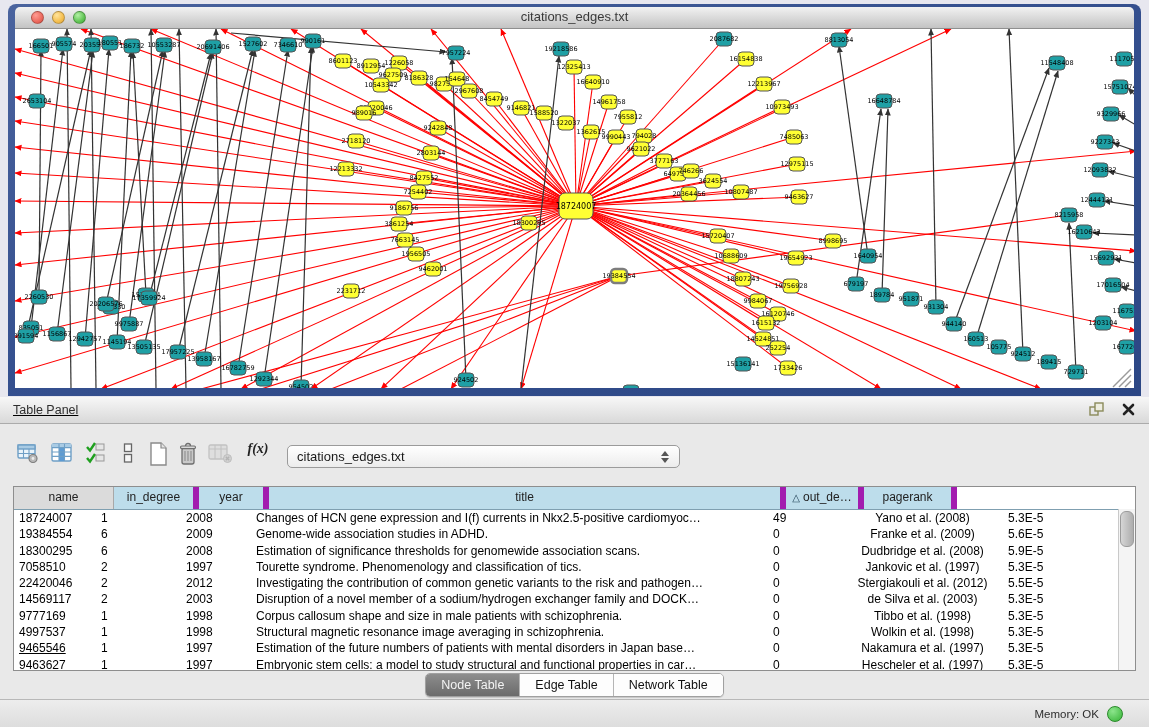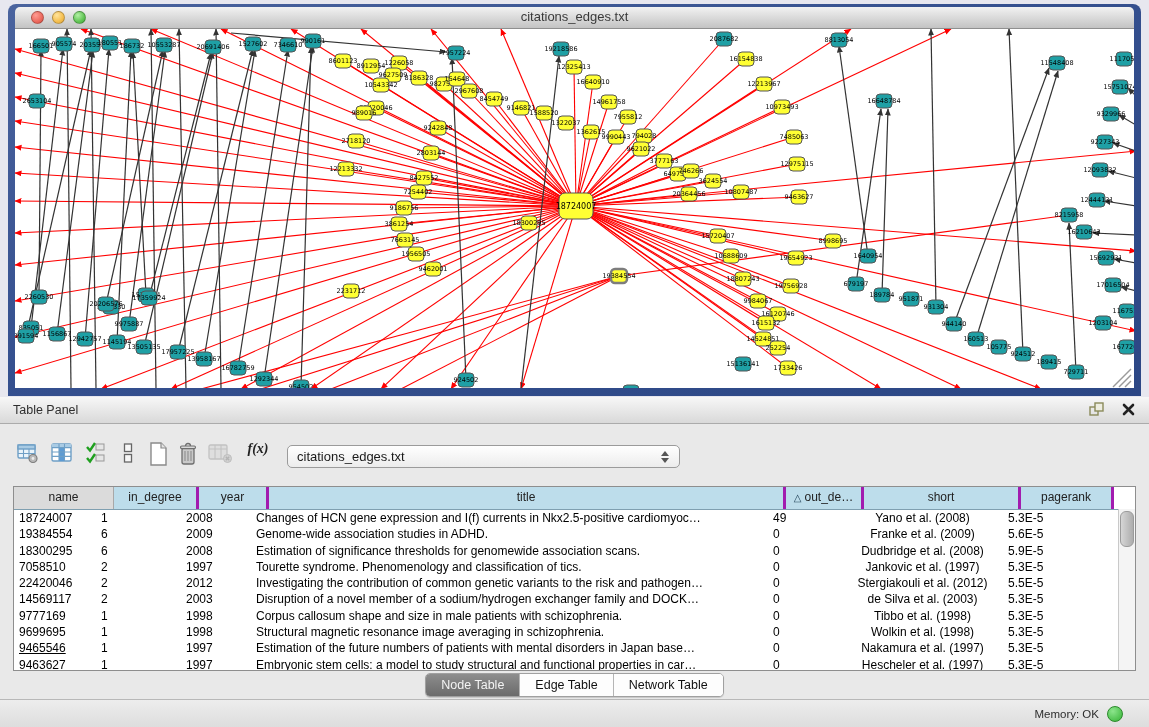--- a/index.html
+++ b/index.html
@@ -27,42 +27,42 @@
   .light.yellow{background:radial-gradient(circle at 35% 30%,#FFE49C,#F5BF4F 60%,#D8A03A);}
   .light.green{background:radial-gradient(circle at 35% 30%,#B2F0A4,#61C555 60%,#44A338);}
   .win-title{text-align:center;font-size:13px;line-height:20px;color:#3A3A3A;}
   .net-canvas{height:359px;background:#FFFFFF;position:relative;overflow:hidden;}
   .net-canvas svg{position:absolute;left:0;top:0;width:100%;height:100%;}
   
   .panel-grip{position:absolute;left:570px;top:397px;width:0;height:0;
     border-left:5px solid transparent;border-right:5px solid transparent;border-bottom:5px solid #6B7C96;}
   
   .table-panel{position:absolute;left:0;top:397px;width:1149px;height:330px;background:#E9E9E9;}
-  .panel-header{height:26px;background:linear-gradient(#F7F7F7,#D9D9D9);border-bottom:1px solid #ABABAB;position:relative;}
+  .panel-header{height:26px;background:linear-gradient(#F7F7F7,#D9D9D9);border-bottom:1px solid #ABABAB;position:relative;text-decoration:underline;}
   .panel-title{font-size:12.5px;color:#2F2F2F;line-height:26px;padding-left:13px;}
   .panel-header-btns{position:absolute;right:12px;top:3px;display:flex;gap:14px;align-items:center;}
   .hdr-btn{width:18px;height:18px;display:flex;align-items:center;justify-content:center;cursor:default;background:none;border:none;padding:0;}
   
   .toolbar{position:absolute;left:0;top:40px;width:100%;height:40px;}
   .tb-btn{position:absolute;top:4px;width:28px;height:30px;background:none;border:none;padding:0;display:flex;align-items:flex-start;justify-content:center;}
   .fx{font-family:"Liberation Serif",serif;font-style:italic;font-weight:bold;font-size:14px;color:#222;}
   .select{
     position:absolute;left:287px;top:8px;width:393px;height:23px;box-sizing:border-box;
     border:1px solid #9B9B9B;border-radius:5px;
     background:linear-gradient(#FFFFFF,#ECECEC);
     display:flex;align-items:center;font-size:13px;color:#1A1A1A;
   }
   .select .sel-text{flex:1;padding-left:9px;white-space:nowrap;overflow:hidden;}
   .sel-arrows{width:20px;display:flex;flex-direction:column;align-items:center;gap:2px;padding-right:4px;}
   .tri-up{width:0;height:0;border-left:4px solid transparent;border-right:4px solid transparent;border-bottom:5px solid #555;}
   .tri-down{width:0;height:0;border-left:4px solid transparent;border-right:4px solid transparent;border-top:5px solid #555;}
   
   .table-wrap{position:absolute;left:13px;top:89px;width:1123px;height:185px;background:#fff;border:1px solid #8E8E8E;box-sizing:border-box;overflow:hidden;}
   .thead{display:flex;height:22px;border-bottom:1px solid #7F9FB0;}
-  .th{box-sizing:border-box;background:#BDDDEB;border-right:3px solid #a21caf;
+  .th{box-sizing:border-box;background:#BDDDEB;border-right:6px solid #a21caf;
       font-size:12px;color:#222;text-align:center;line-height:21px;overflow:hidden;white-space:nowrap;}
   .th.gray{background:#DBDBDB;border-right:1px solid #A8A8A8;}
   .th .sort{font-size:10px;color:#24455A;margin-right:3px;}
   .th-fill{flex:1;background:#fff;}
   .tbody{position:relative;}
   .tr{display:flex;height:16.3px;}
   .td{box-sizing:border-box;font-size:12px;color:#000;line-height:16.3px;white-space:nowrap;overflow:hidden;padding-left:7px;}
   .td.c0{padding-left:5px;}
   .td.center{text-align:center;padding-left:0;}
   .vscroll{position:absolute;right:0;top:22px;bottom:0;width:16px;background:#F4F4F4;border-left:1px solid #C9C9C9;}
@@ -572,21 +572,20 @@
     </div>
   </div>
 
   <div class="table-wrap">
     <div class="thead" id="thead">
         <div class="th gray" style="width: 100px;"><span>name</span></div>
         <div class="th" style="width: 85px;"><span>in_degree</span></div>
         <div class="th" style="width: 70px;"><span>year</span></div>
         <div class="th" style="width: 517px;"><span>title</span></div>
         <div class="th" style="width: 78px;"><span class="sort">△</span><span>out_de…</span></div>
-        <div class="th" style="width: 157px;"><span>short</span></div>
         <div class="th" style="width: 93px;"><span>pagerank</span></div>
         <div class="th-fill"></div>
       </div>
     <div class="tbody" id="tbody">
         <div class="tr">
           <div class="td c0" style="width: 80px;">18724007</div>
           <div class="td c1" style="width: 85px;">1</div>
           <div class="td c2" style="width: 70px;">2008</div>
           <div class="td c3" style="width: 517px;">Changes of HCN gene expression and I(f) currents in Nkx2.5-positive cardiomyoc…</div>
           <div class="td c4" style="width: 78px;">49</div>
@@ -641,21 +640,21 @@
         <div class="tr">
           <div class="td c0" style="width: 80px;">9777169</div>
           <div class="td c1" style="width: 85px;">1</div>
           <div class="td c2" style="width: 70px;">1998</div>
           <div class="td c3" style="width: 517px;">Corpus callosum shape and size in male patients with schizophrenia.</div>
           <div class="td c4" style="width: 78px;">0</div>
           <div class="td c5 center" style="width: 157px;">Tibbo et al. (1998)</div>
           <div class="td c6" style="width: 93px;">5.3E-5</div>
         </div>
         <div class="tr">
-          <div class="td c0" style="width: 80px;">9699695</div>
+          <div class="td c0" style="width: 80px;">4997537</div>
           <div class="td c1" style="width: 85px;">1</div>
           <div class="td c2" style="width: 70px;">1998</div>
           <div class="td c3" style="width: 517px;">Structural magnetic resonance image averaging in schizophrenia.</div>
           <div class="td c4" style="width: 78px;">0</div>
           <div class="td c5 center" style="width: 157px;">Wolkin et al. (1998)</div>
           <div class="td c6" style="width: 93px;">5.3E-5</div>
         </div>
         <div class="tr">
           <div class="td c0" style="width: 80px; text-decoration: underline;">9465546</div>
           <div class="td c1" style="width: 85px;">1</div>

